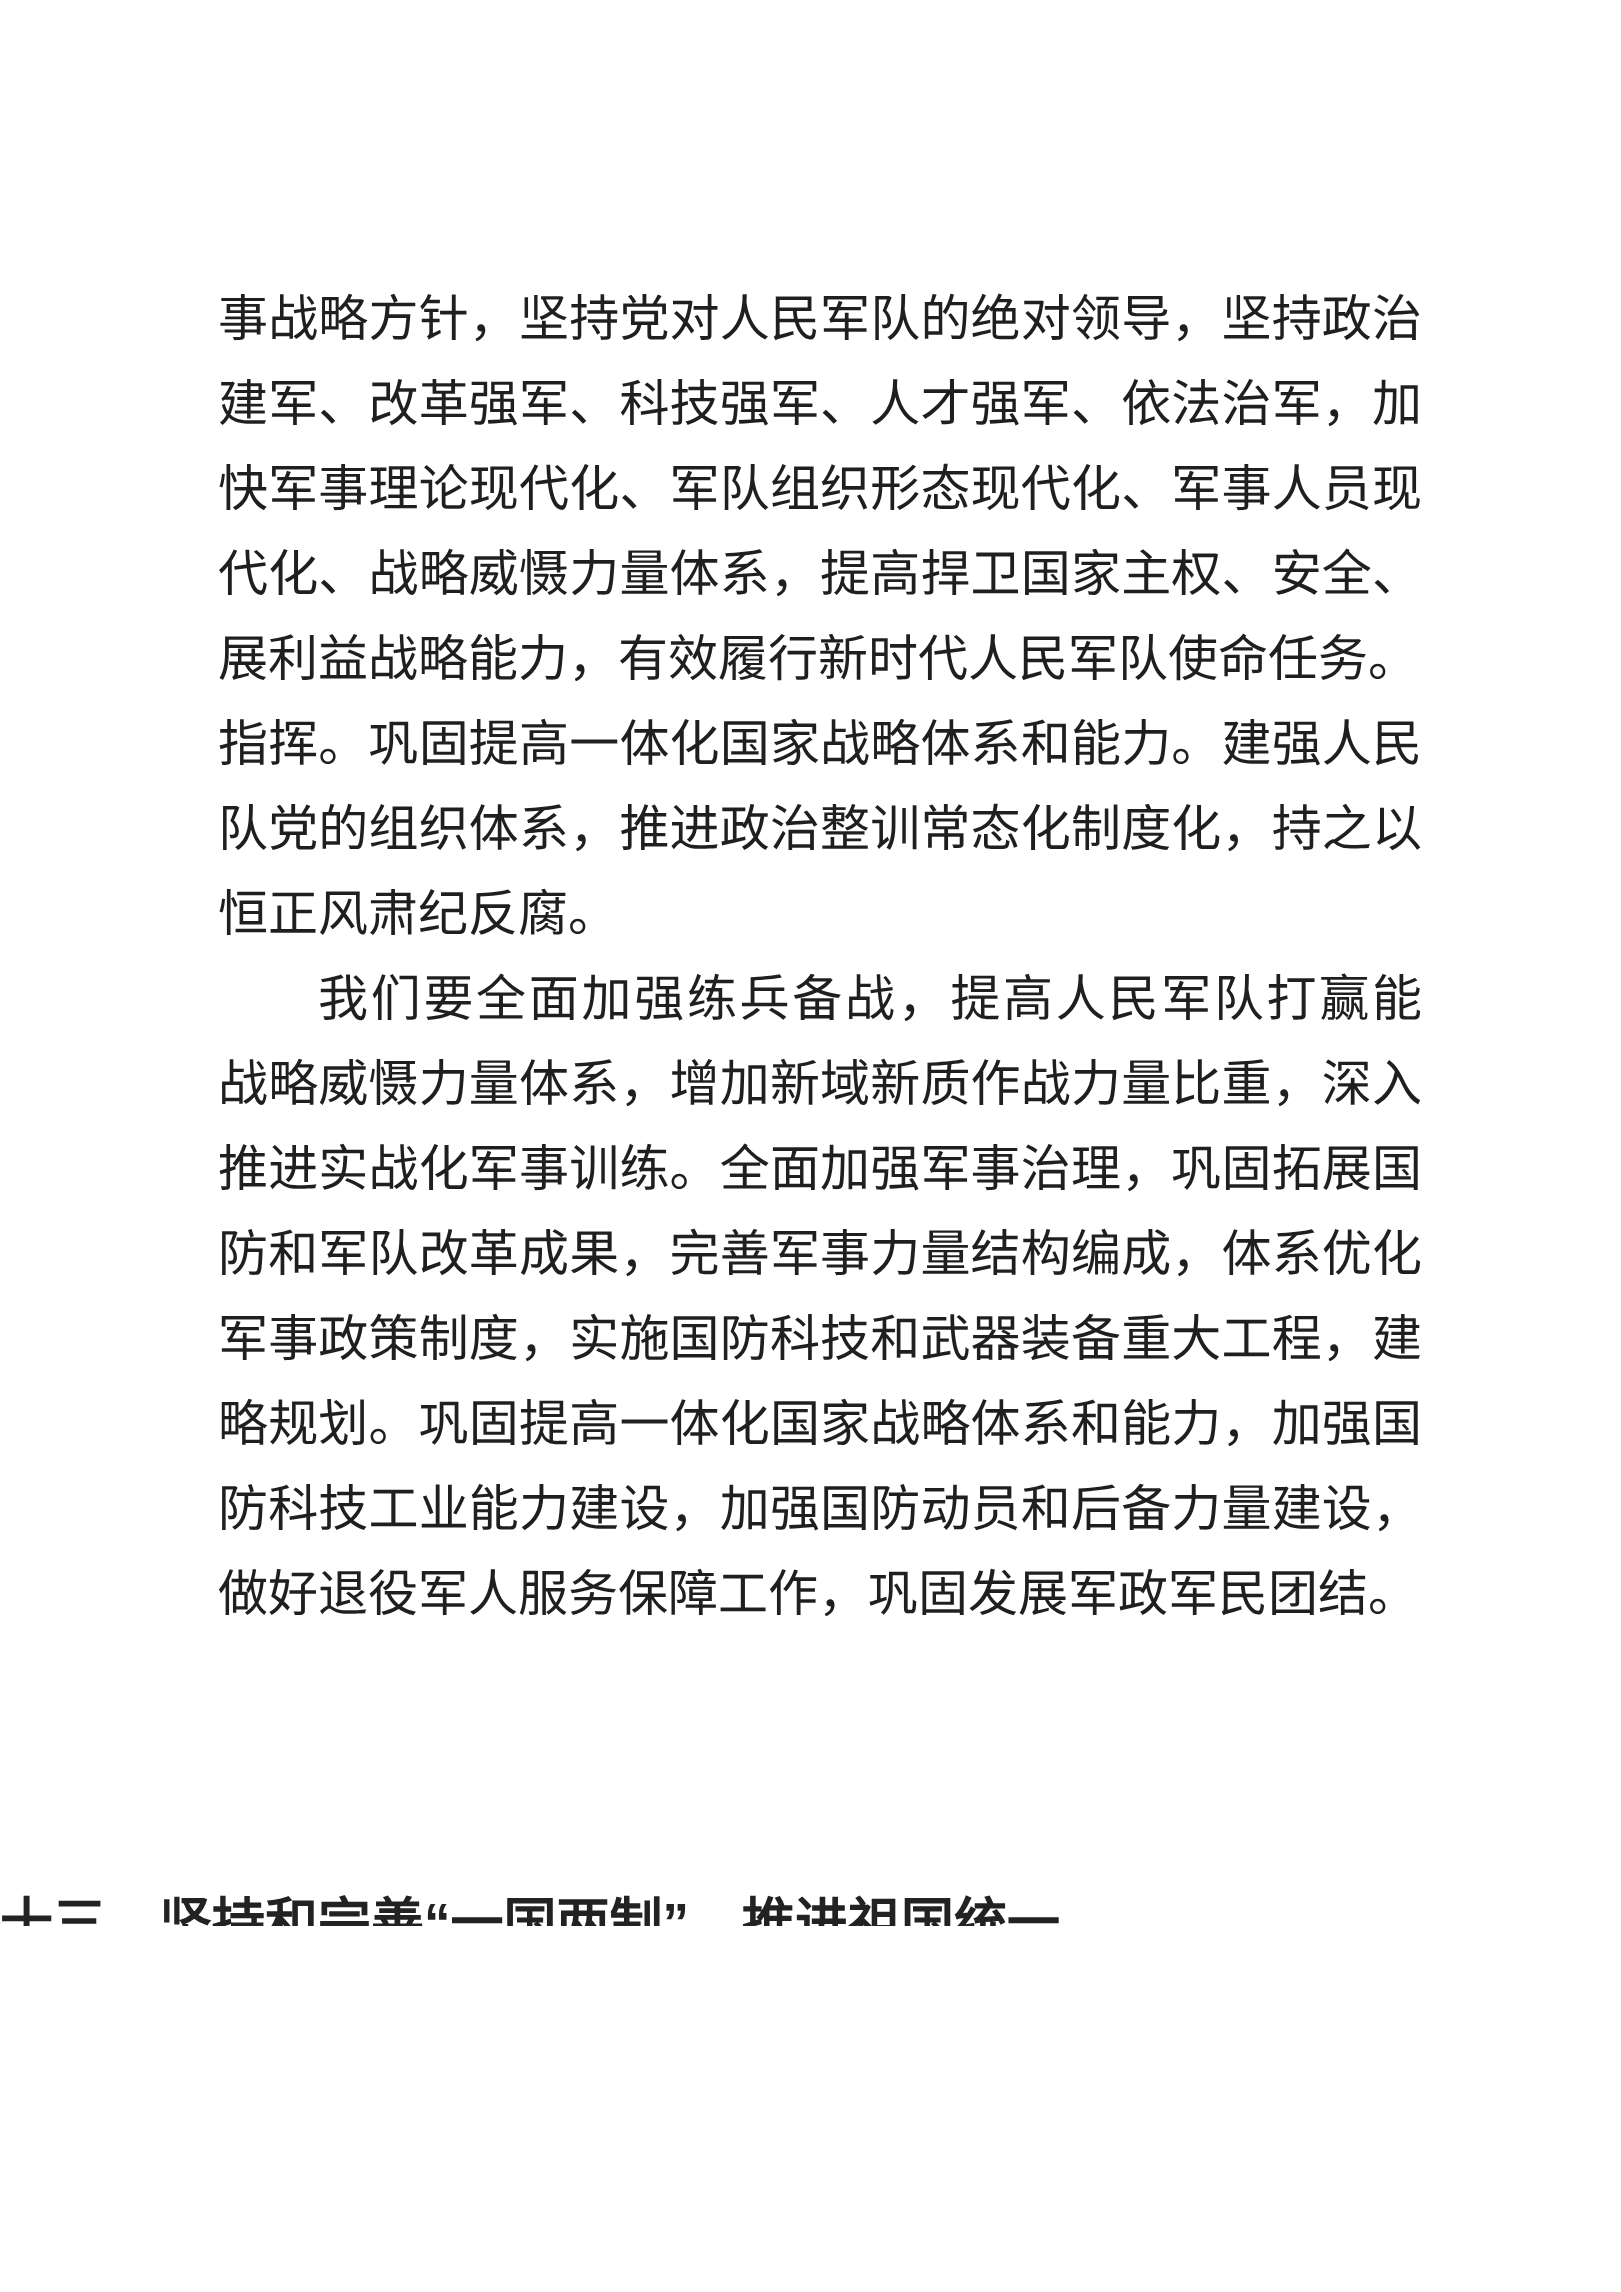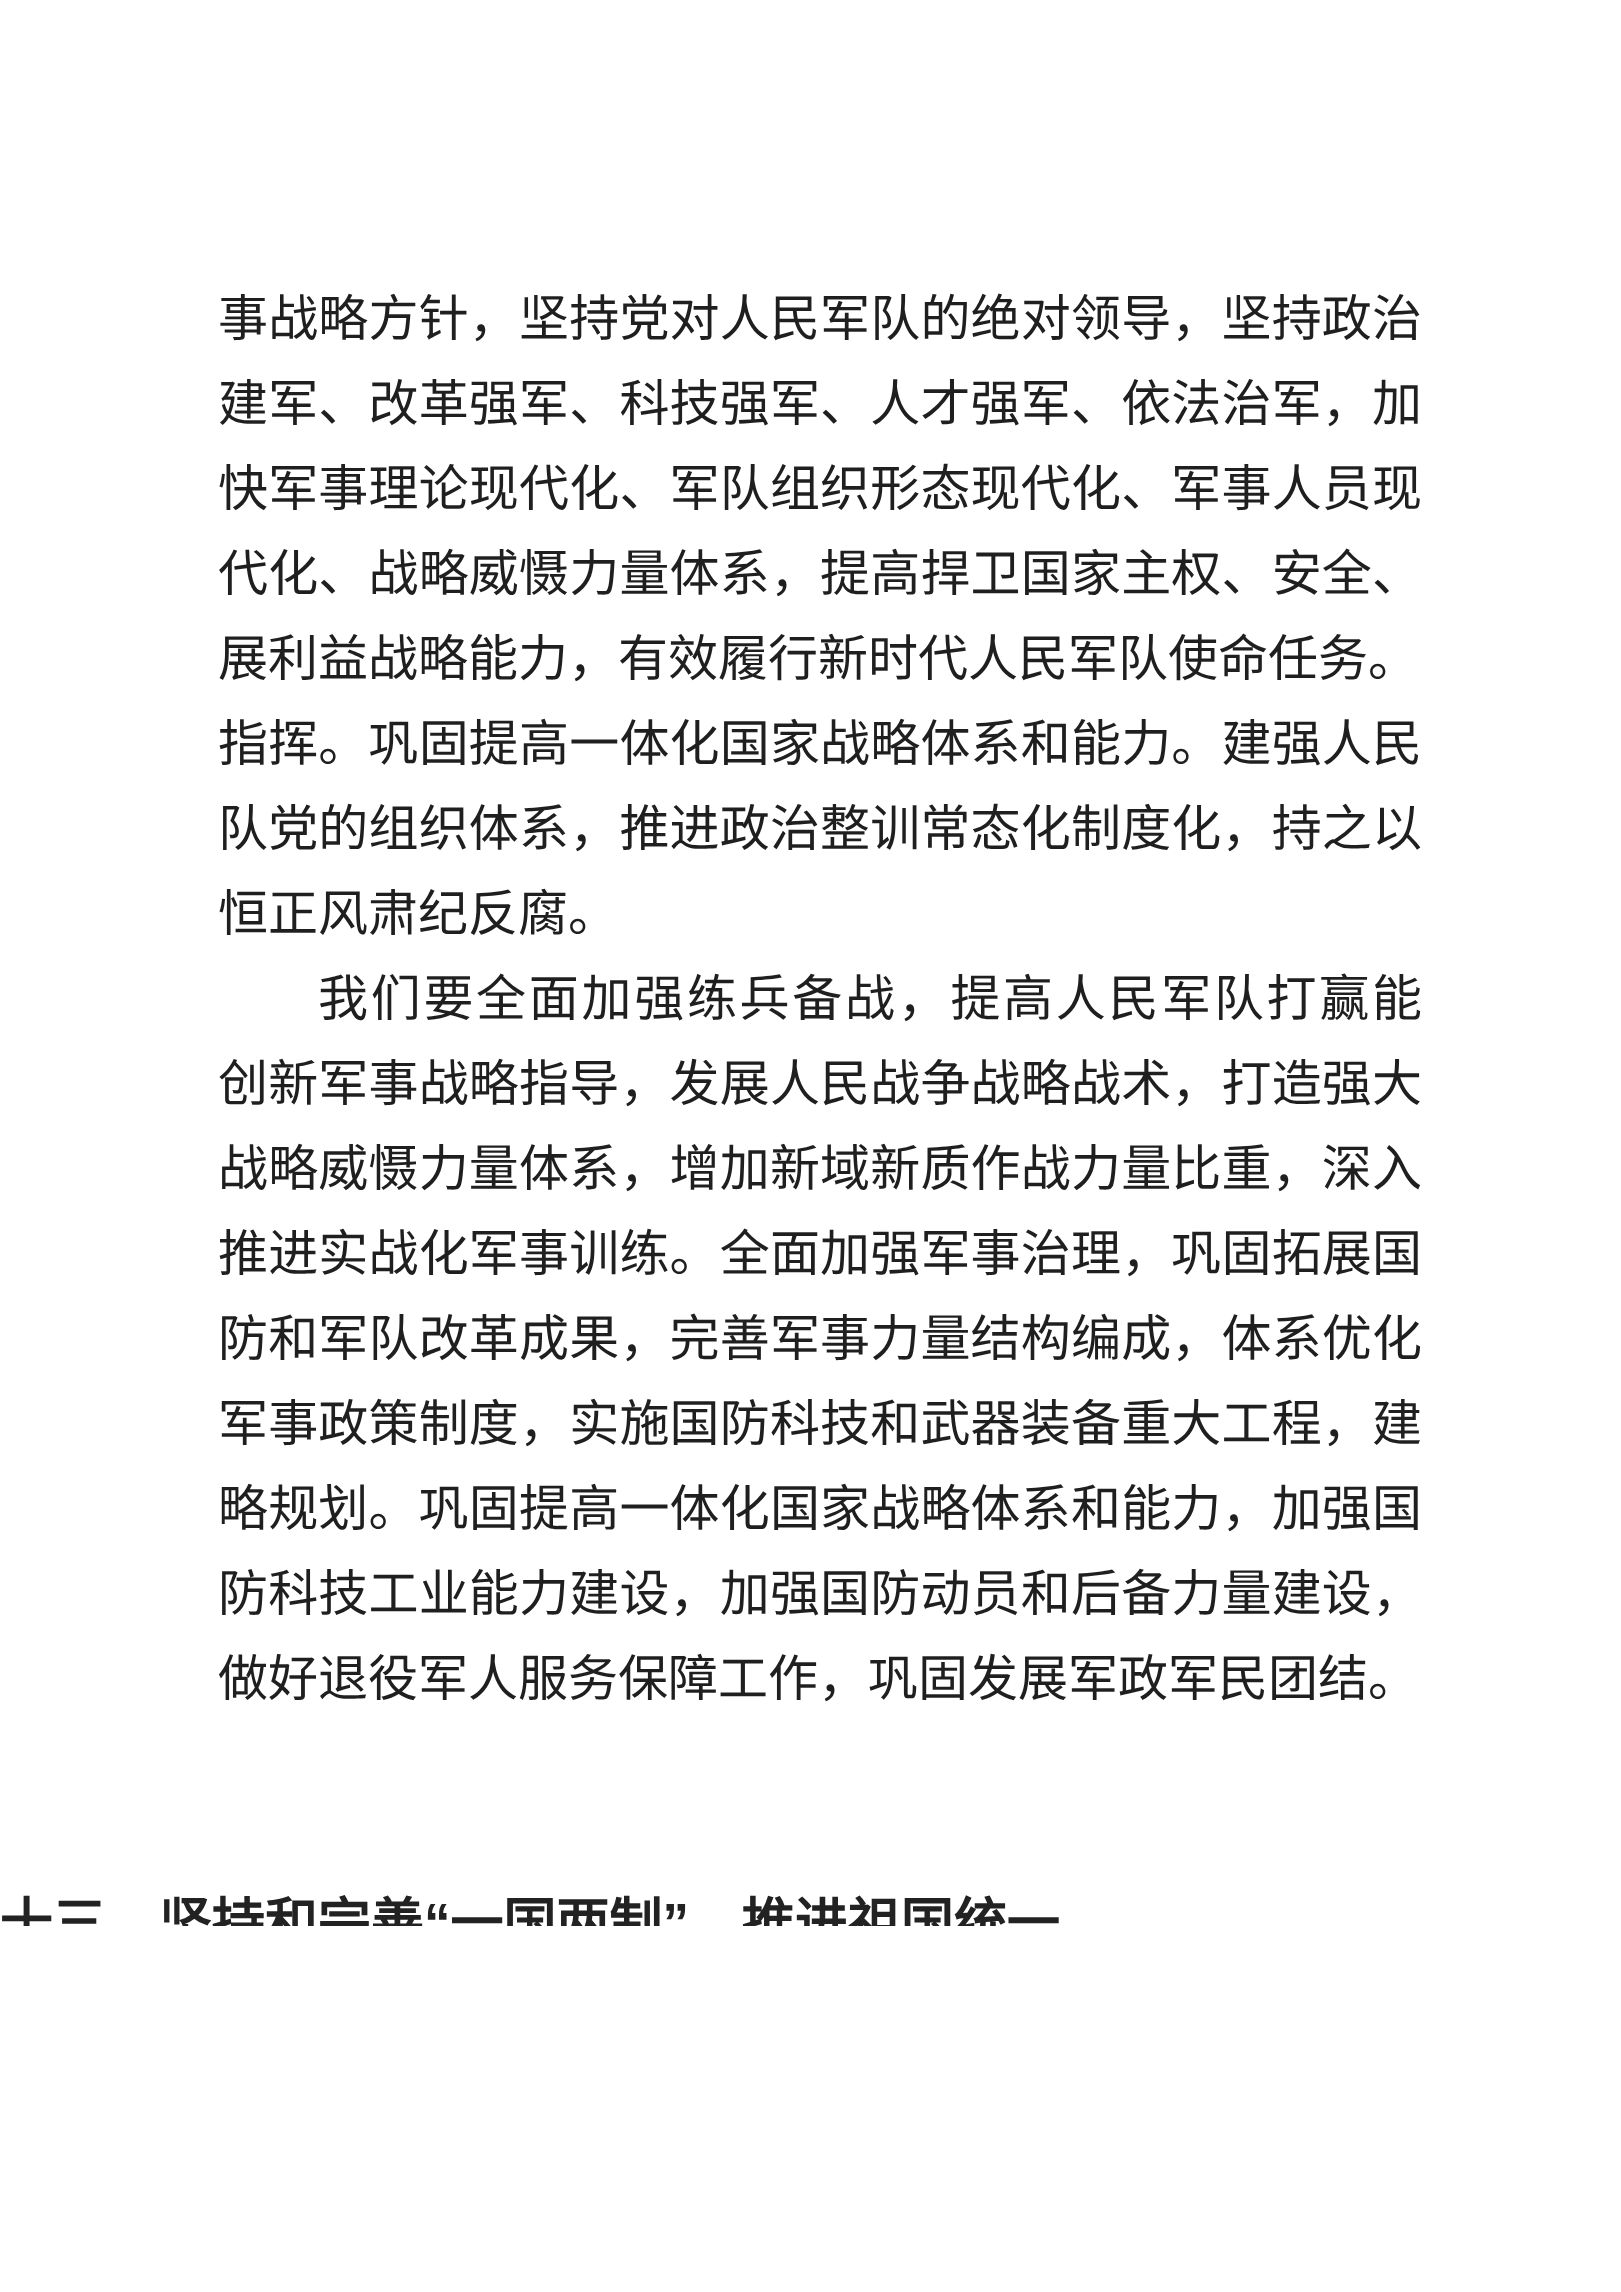--- a/index.html
+++ b/index.html
@@ -75,21 +75,20 @@
     </div>
 
     <div class="para">
       <div class="line">指挥。巩固提高一体化国家战略体系和能力。建强人民军</div>
       <div class="line">队党的组织体系，推进政治整训常态化制度化，持之以</div>
       <div class="line para-last">恒正风肃纪反腐。</div>
     </div>
 
     <div class="para">
       <div class="line indent">我们要全面加强练兵备战，提高人民军队打赢能力，</div>
-      <div class="line">创新军事战略指导，发展人民战争战略战术，打造强大</div>
       <div class="line">战略威慑力量体系，增加新域新质作战力量比重，深入</div>
       <div class="line">推进实战化军事训练。全面加强军事治理，巩固拓展国</div>
       <div class="line">防和军队改革成果，完善军事力量结构编成，体系优化</div>
       <div class="line">军事政策制度，实施国防科技和武器装备重大工程，建</div>
       <div class="line">略规划。巩固提高一体化国家战略体系和能力，加强国</div>
       <div class="line">防科技工业能力建设，加强国防动员和后备力量建设，</div>
       <div class="line para-last">做好退役军人服务保障工作，巩固发展军政军民团结。</div>
     </div>
 
   </div>

